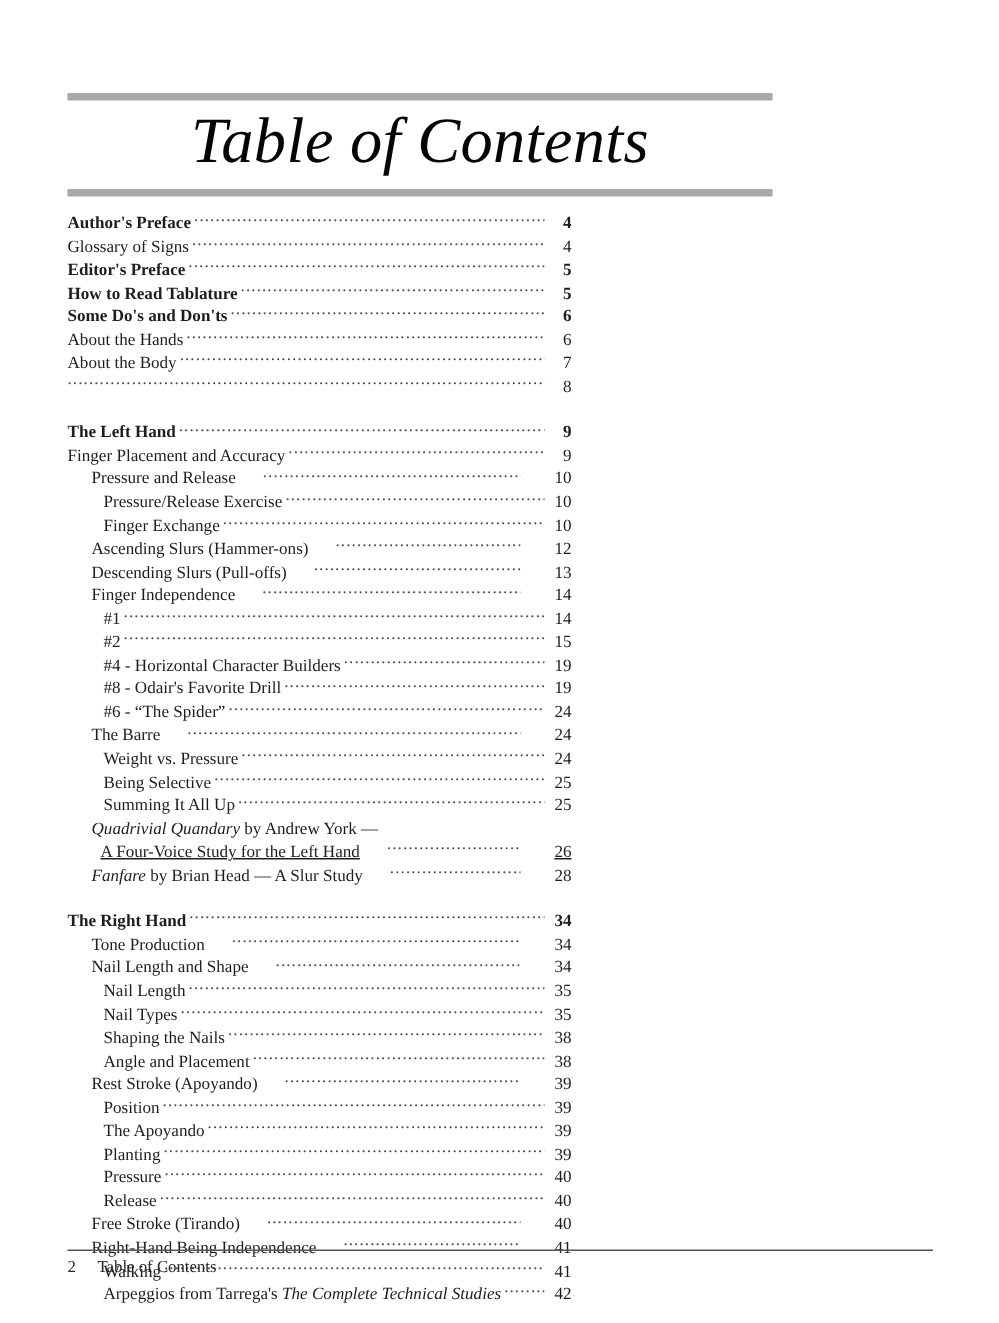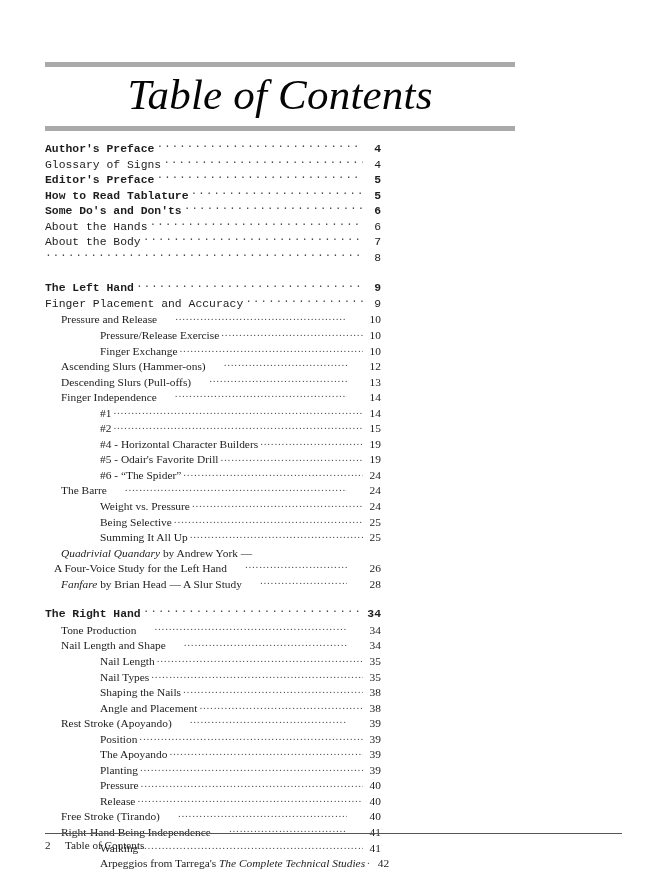--- a/index.html
+++ b/index.html
@@ -88,33 +88,33 @@
   }
   .entry .pageno {
     flex: 0 0 auto;
     text-align: right;
     min-width: 15px;
     padding-left: 3px;
     font-size: 11.4px;
   }
 
   
-  .lvl0 { margin-left: 0px; font-family: Liberation Mono, monospace; }
+  .lvl0 { margin-left: 0px; }
   .lvl2 { margin-left: 16px; gap: 16px; }
-  .lvl3 { margin-left: 55px; align-items: center; }
+  .lvl3 { margin-left: 24px; }
 
   .bold .label { font-weight: bold; }
   .bold .pageno { font-weight: bold; }
 
   .ital { font-style: italic; }
 
   
   .entry.noleader .leader::before { content: ""; }
   .entry.wrap-first .pageno { visibility: hidden; }
-  .wrap-second { margin-left: 9px; }
+  .wrap-second { margin-left: 22px; text-decoration: underline; }
 
   
   .gap-lg { height: 15px; }
 
   
   .footer {
     position: absolute;
     left: 45px;
     top: 833px;
     width: 577px;
@@ -240,21 +240,21 @@
         <span class="label">#2</span>
         <span class="leader"></span>
         <span class="pageno">15</span>
       </div>
       <div class="entry lvl3">
         <span class="label">#4 - Horizontal Character Builders</span>
         <span class="leader"></span>
         <span class="pageno">19</span>
       </div>
       <div class="entry lvl3">
-        <span class="label">#5 - Odair's Favorite Drill</span>
+        <span class="label">#8 - Odair's Favorite Drill</span>
         <span class="leader"></span>
         <span class="pageno">19</span>
       </div>
       <div class="entry lvl3">
         <span class="label">#6 - “The Spider”</span>
         <span class="leader"></span>
         <span class="pageno">24</span>
       </div>
       <div class="entry lvl2">
         <span class="label">The Barre</span>

